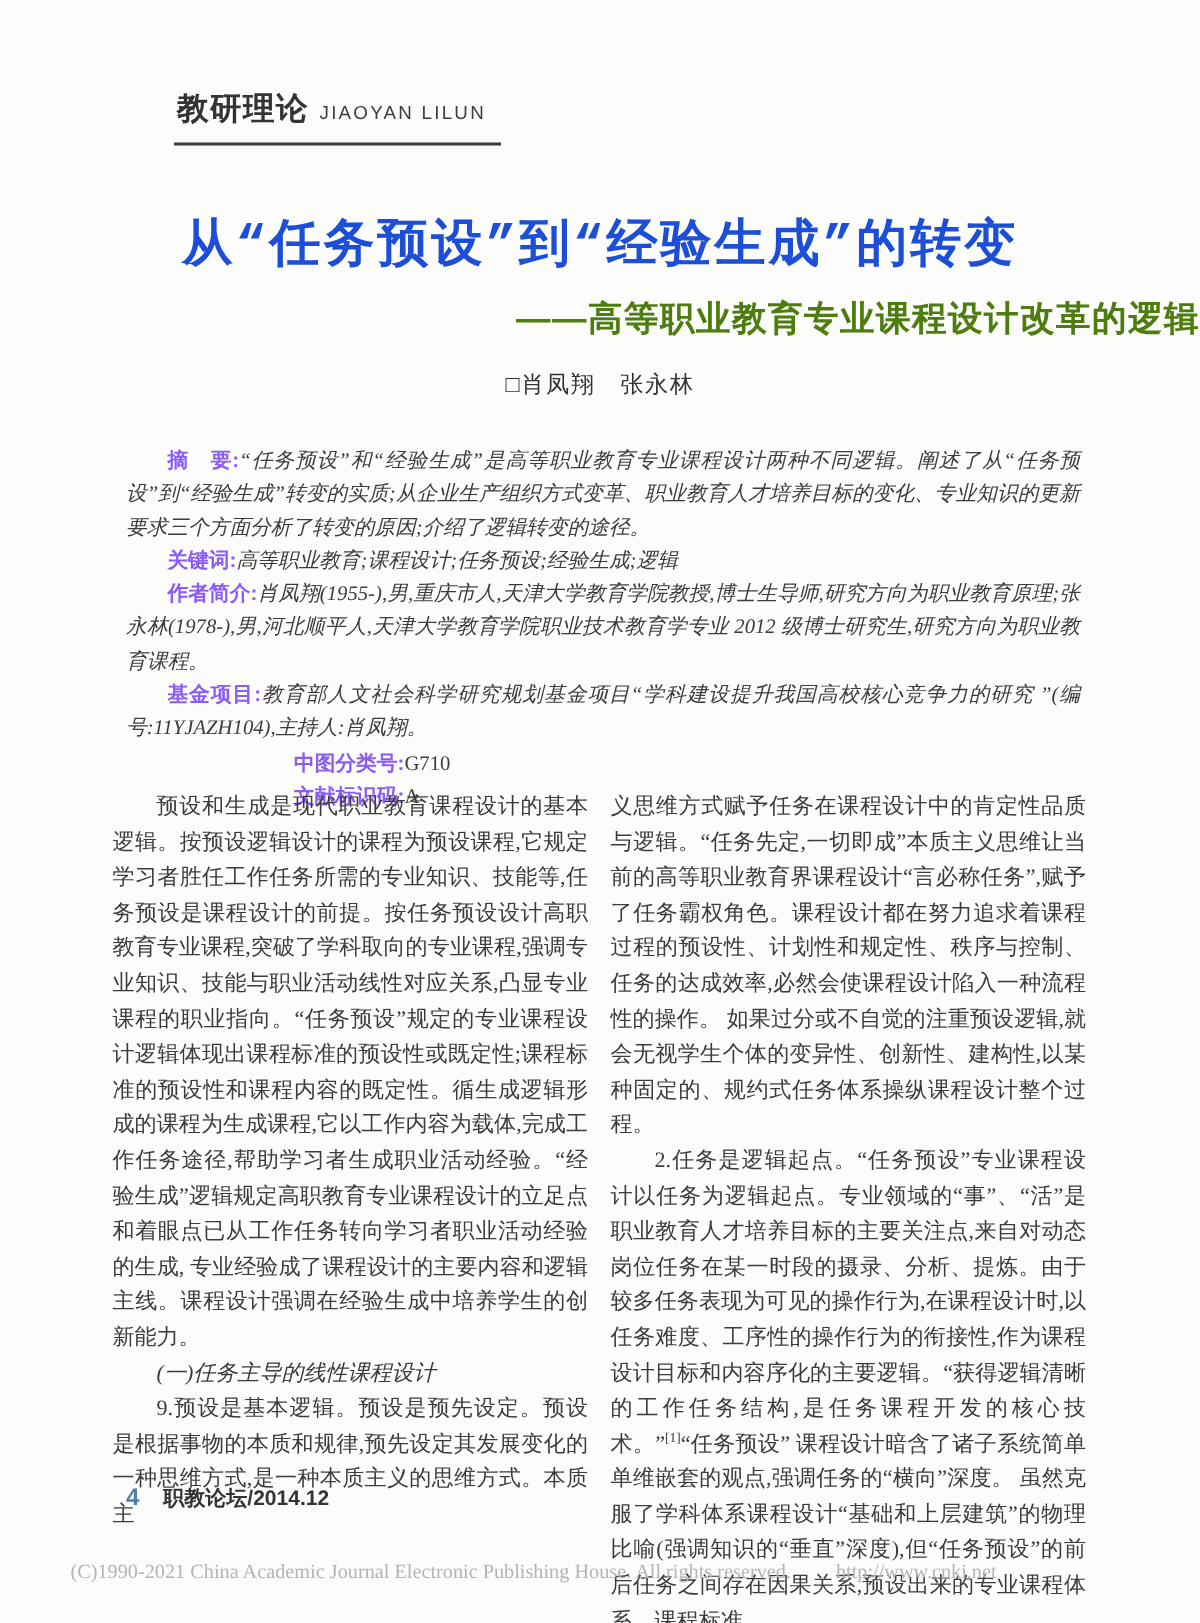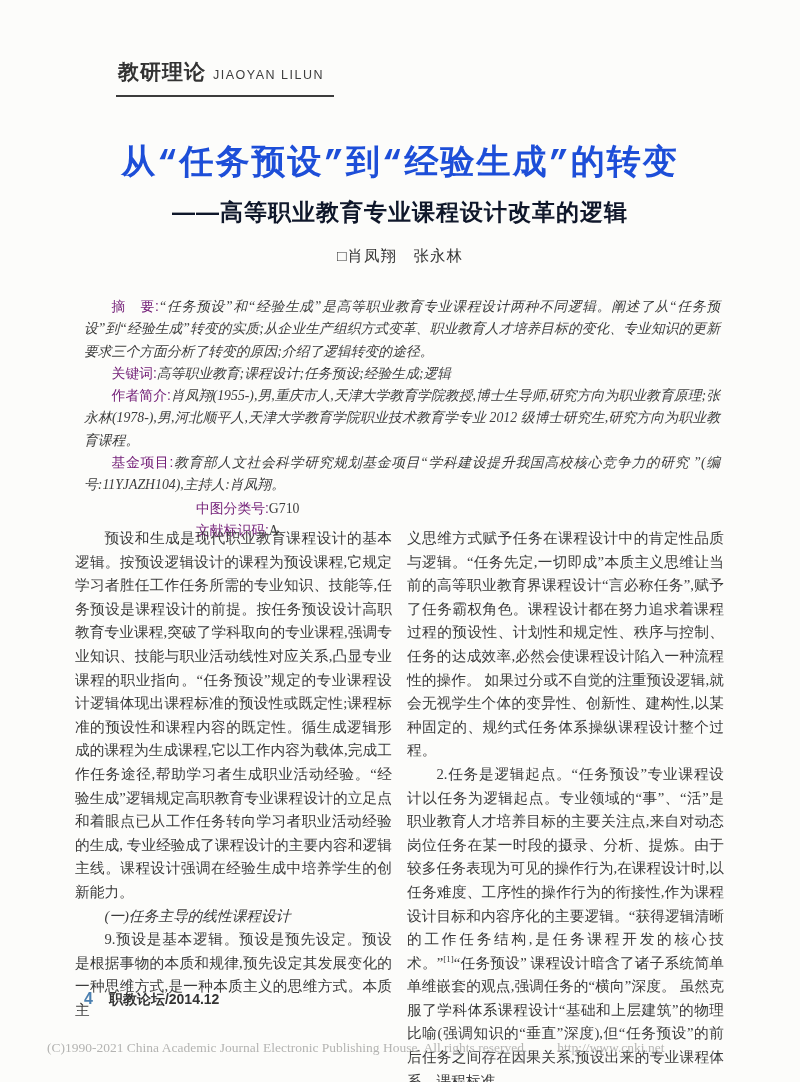--- a/index.html
+++ b/index.html
@@ -37,42 +37,42 @@
   
   .title{
     position:absolute;top:139px;left:0;width:100%;
     text-align:center;
     font-size:34px;font-weight:700;color:#1d4ed8;
     letter-spacing:2px;
     font-family:Liberation Mono, monospace;
   }
   .subtitle{
     position:absolute;top:197px;left:0;width:100%;
-    text-align:center;
-    font-size:23px;font-weight:700;color:#0f172a;
+    text-align:right;
+    font-size:23px;font-weight:700;color:#4d7c0f;
     letter-spacing:1px;
     font-family:"Liberation Sans","DejaVu Sans",sans-serif;
   }
   .authors{
     position:absolute;top:246px;left:0;width:100%;
     text-align:center;
     font-size:15.5px;color:#333;letter-spacing:1px;
   }
 
   
   .meta{
     position:absolute;left:84px;top:296px;width:636px;
     font-size:13.8px;line-height:22.3px;
     text-align:justify;
     color:#3c3c3c;
   }
   .meta p{margin:0;text-indent:2em;}
   .meta .lbl{
     font-family:"Liberation Sans","DejaVu Sans",sans-serif;
-    font-weight:400;font-style:normal;color:#701a75;
+    font-weight:700;font-style:normal;color:#8b5cf6;
   }
   .meta .kai{font-style:italic;}
   .class-row{
     margin-top:1px;
     display:flex;align-items:baseline;flex-direction:column;
   }
   .class-row .item1{margin-left:2em;}
   .class-row .item2{margin-left:112px;}
   .class-row .item3{margin-left:118px;}
   .class-row .val{font-style:normal;}

